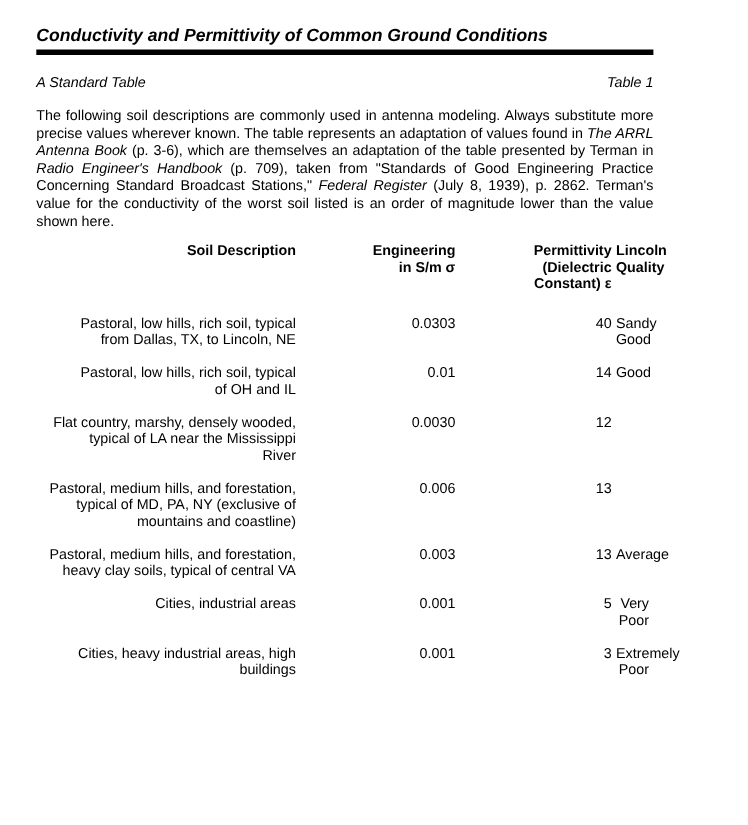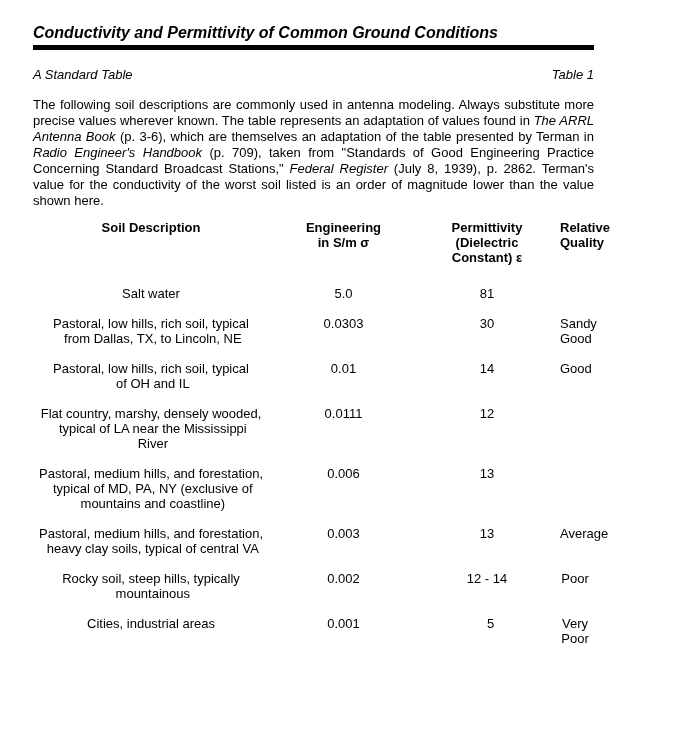--- a/index.html
+++ b/index.html
@@ -51,21 +51,21 @@
   }
   table.ground {
     margin-top: 11px;
     width: 100%;
     border-collapse: collapse;
     table-layout: fixed;
   }
   table.ground th,
   table.ground td {
     vertical-align: top;
-    text-align: center;
+    text-align: right;
     font-size: 13px;
     line-height: 15px;
     white-space: pre-wrap;
     padding: 0 4px 15px 0;
   }
   table.ground th {
     font-weight: bold;
     padding-bottom: 21px;
   }
 </style>
@@ -91,77 +91,72 @@
       <col>
     </colgroup>
     <thead>
       <tr>
         <th>Soil Description</th>
         <th>Engineering
 in S/m σ</th>
         <th>Permittivity
 (Dielectric
 Constant) ε</th>
-        <th>Relative
+        <th>Lincoln
 Quality</th>
       </tr>
     </thead>
     <tbody>
         <tr>
-      <td>Salt water</td>
-      <td>5.0</td>
-      <td>81</td>
-      <td></td>
-    </tr>
-        <tr>
       <td>Pastoral, low hills, rich soil, typical
  from Dallas, TX, to Lincoln, NE</td>
       <td>0.0303</td>
-      <td>30</td>
+      <td>40</td>
       <td>Sandy Good</td>
     </tr>
         <tr>
       <td>Pastoral, low hills, rich soil, typical
  of OH and IL</td>
       <td>0.01</td>
       <td>14</td>
       <td>Good</td>
     </tr>
         <tr>
       <td>Flat country, marshy, densely wooded,
  typical of LA near the Mississippi
  River</td>
-      <td>0.0111</td>
+      <td>0.0030</td>
       <td>12</td>
       <td></td>
     </tr>
         <tr>
       <td>Pastoral, medium hills, and forestation,
  typical of MD, PA, NY (exclusive of
  mountains and coastline)</td>
       <td>0.006</td>
       <td>13</td>
       <td></td>
     </tr>
         <tr>
       <td>Pastoral, medium hills, and forestation,
  heavy clay soils, typical of central VA</td>
       <td>0.003</td>
       <td>13</td>
       <td>Average</td>
     </tr>
         <tr>
-      <td>Rocky soil, steep hills, typically
- mountainous</td>
-      <td>0.002</td>
-      <td>12 - 14</td>
-      <td>Poor</td>
-    </tr>
-        <tr>
       <td>Cities, industrial areas</td>
       <td>0.001</td>
       <td>  5</td>
       <td>Very Poor</td>
+    </tr>
+        <tr>
+      <td>Cities, heavy industrial areas, high
+ buildings</td>
+      <td>0.001</td>
+      <td>  3</td>
+      <td>Extremely
+Poor</td>
     </tr>
       </tbody>
   </table>
 
 </div>
 
 </body></html>

